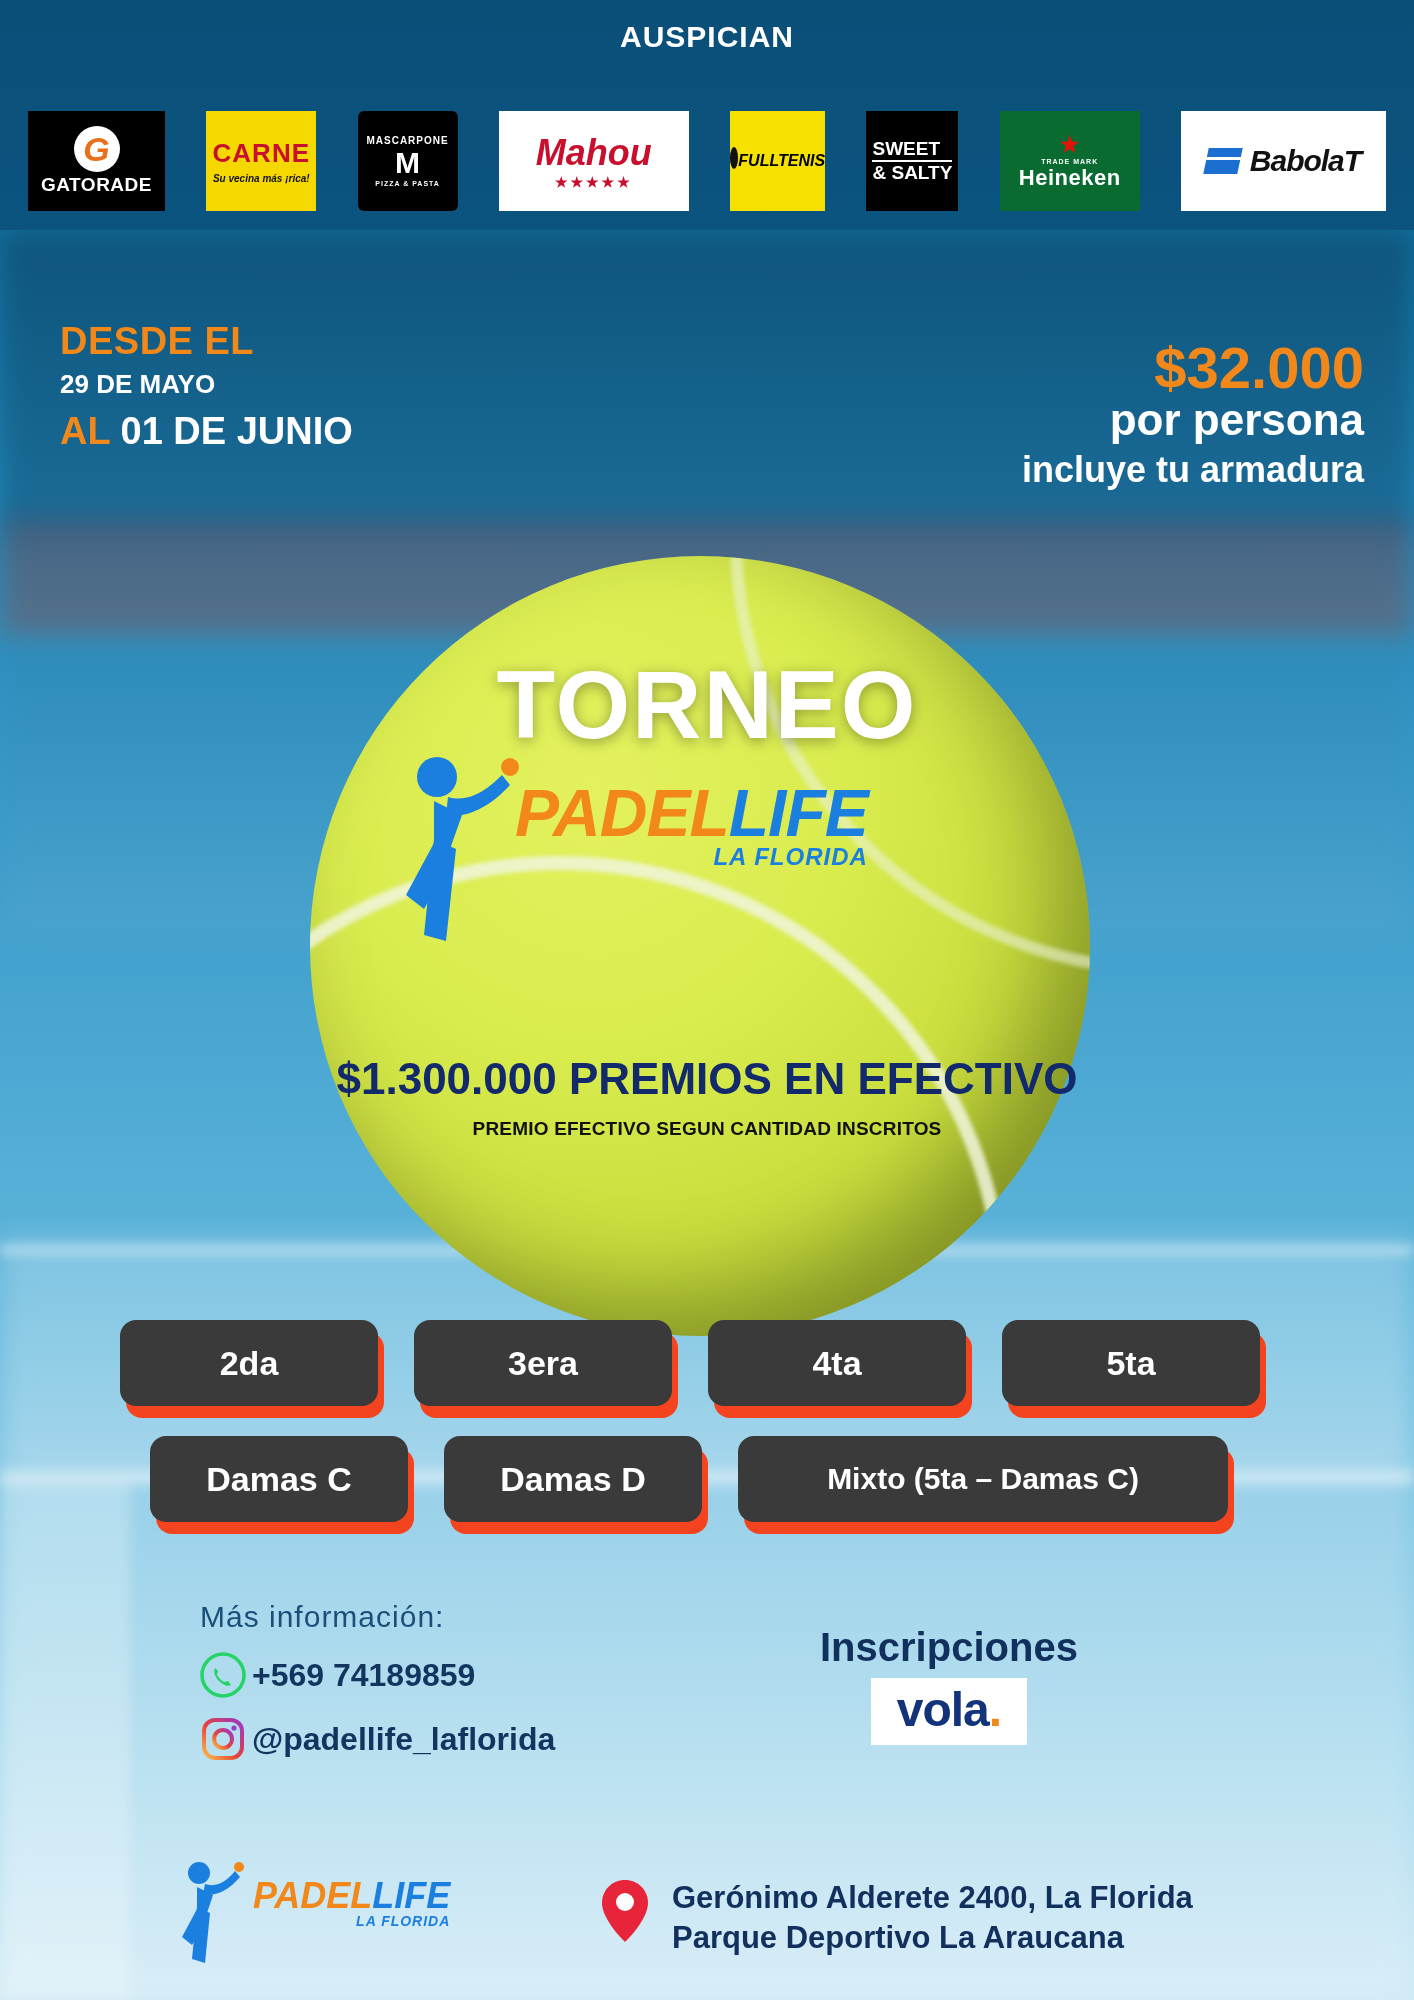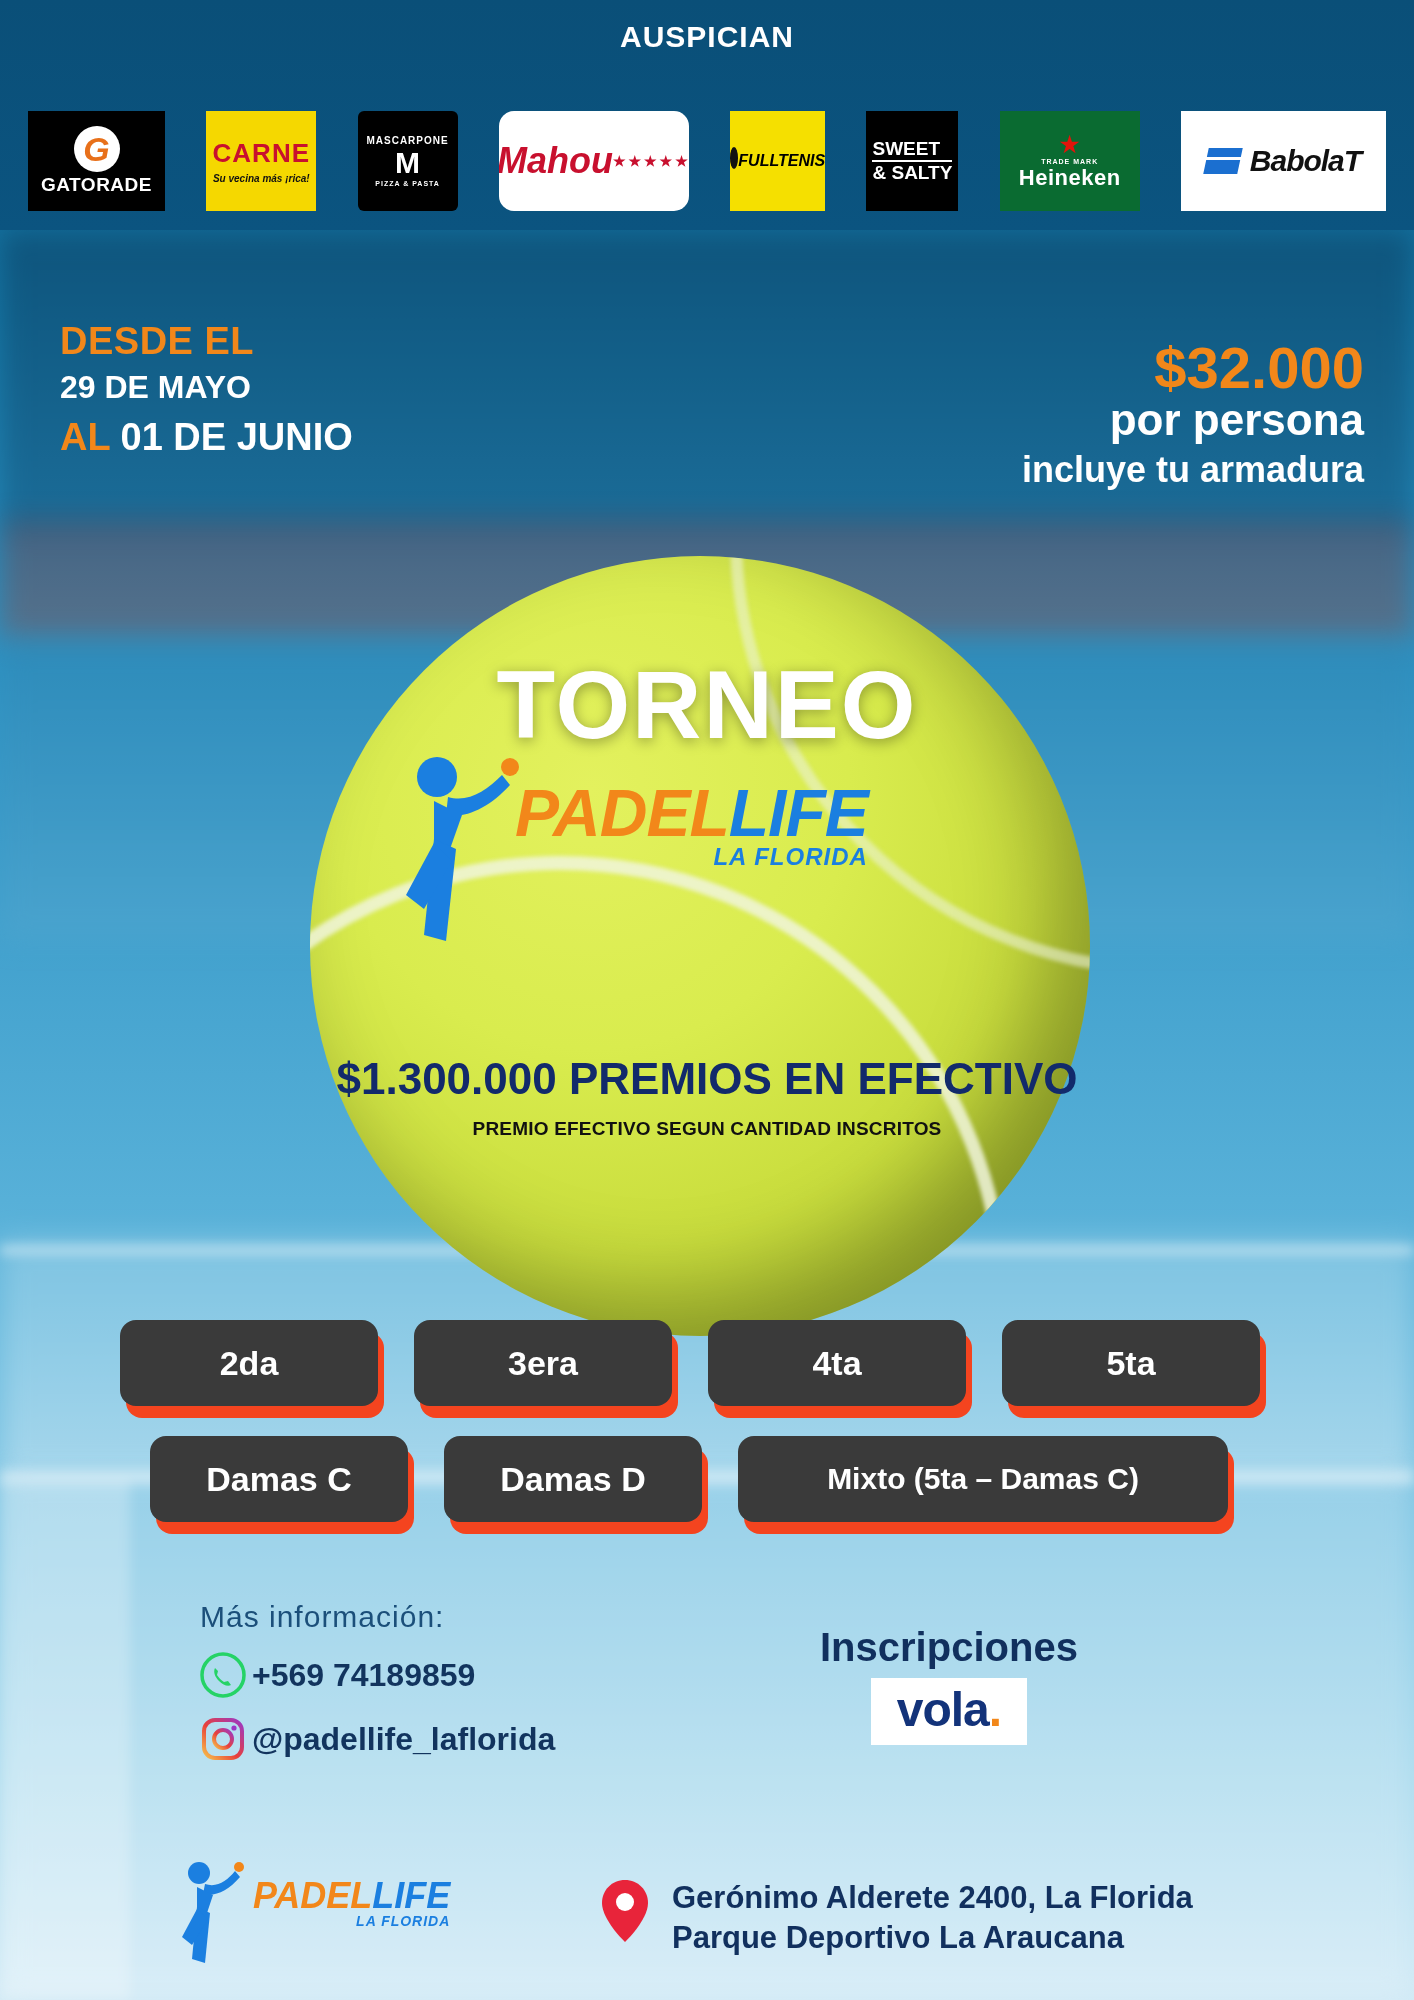--- a/index.html
+++ b/index.html
@@ -80,21 +80,21 @@
     display:flex; align-items:center; justify-content:center; margin-bottom: 2px;
   }
   .logo-gatorade .nm { font-size: 19px; letter-spacing: .5px; }
   .logo-carne { width: 110px; background:#f5d800; color:#c8102e; flex-direction:column; }
   .logo-carne .c1 { font-size: 26px; letter-spacing: 1px; }
   .logo-carne .c2 { font-size: 10px; color:#111; font-style: italic; margin-top: 4px; }
   .logo-masc { width: 100px; background:#000; color:#fff; border-radius: 6px; flex-direction: column; }
   .logo-masc .m1 { font-size: 10px; letter-spacing: 1px; }
   .logo-masc .m2 { font-size: 30px; }
   .logo-masc .m3 { font-size: 7px; letter-spacing: 1px; }
-  .logo-mahou { width: 190px; background:#fff; color:#c8102e; flex-direction: row; border-radius: 15px; }
+  .logo-mahou { width: 190px; background:#fff; color:#c8102e; flex-direction: column; }
   .logo-mahou .mh { font-size: 36px; font-style: italic; }
   .logo-mahou .stars { color:#c8102e; font-size: 14px; letter-spacing: 3px; }
   .logo-full { width: 95px; background:#f5e000; color:#000; flex-direction: row; }
   .logo-full .ball { width: 22px; height:22px; border-radius:50%; background:#111; margin-bottom:6px; }
   .logo-full .ft { font-size: 16px; font-style: italic; }
   .logo-sweet { width: 92px; background:#000; color:#fff; flex-direction: column; font-size: 19px; }
   .logo-sweet .l2 { border-top: 2px solid #fff; }
   .logo-heine { width: 140px; background:#0a6b31; color:#fff; flex-direction: column; }
   .logo-heine .star { color:#e2140a; font-size: 22px; }
   .logo-heine .hn { font-size: 22px; letter-spacing: .5px; }
@@ -131,21 +131,21 @@
     border: 12px solid rgba(235,242,215,.6);
     border-radius: 50%;
     width: 880px; height: 880px;
     left: 420px; top: -460px;
     filter: blur(2px);
   }
 
   
   .dates { position: absolute; left: 60px; top: 320px; z-index: 8; }
   .dates .l1 { color:#f2871a; font-size: 38px; font-weight: bold; letter-spacing: .5px; }
-  .dates .l2 { color:#fff; font-size: 32px; font-weight: bold; margin-top: 6px; }
+  .dates .l2 { color:#fff; font-size: 26px; font-weight: bold; margin-top: 6px; }
   .dates .l3 { font-size: 38px; font-weight: bold; margin-top: 10px; }
   .dates .l3 .al { color:#f2871a; }
   .dates .l3 .rest { color:#fff; }
 
   
   .price { position: absolute; right: 50px; top: 340px; z-index: 8; text-align: right; width: 470px; }
   .price .amount { color:#f2871a; font-size: 58px; font-weight: bold; line-height: .95; }
   .price .per { color:#fff; font-size: 44px; font-weight: bold; line-height: 1.05; margin-top: 2px; }
   .price .inc { color:#fff; font-size: 36px; font-weight: bold; line-height: 1.15; margin-top: 6px; }
 

